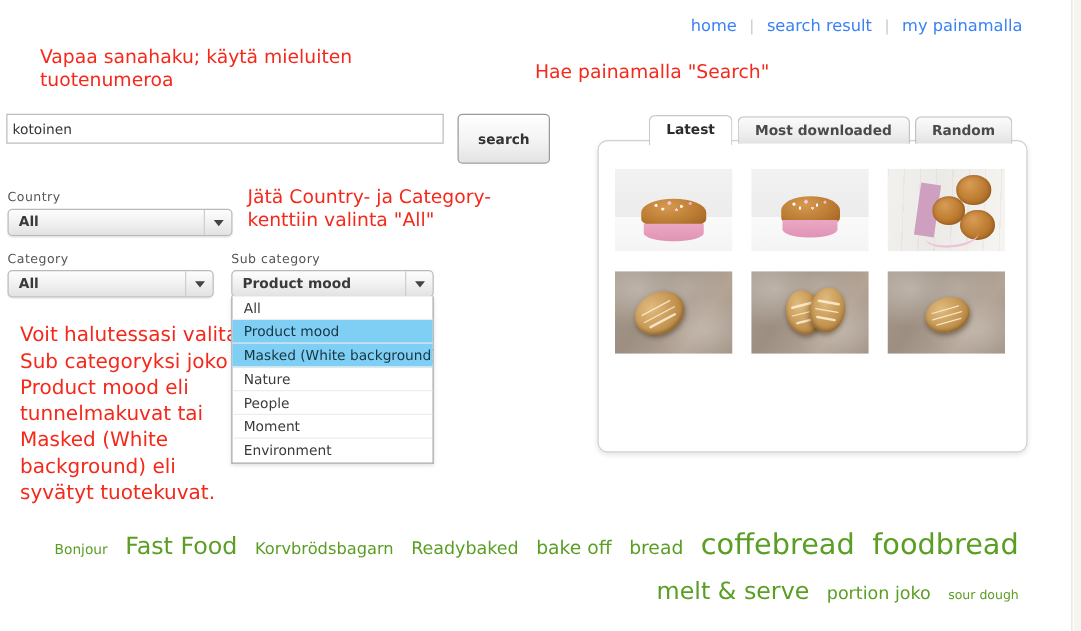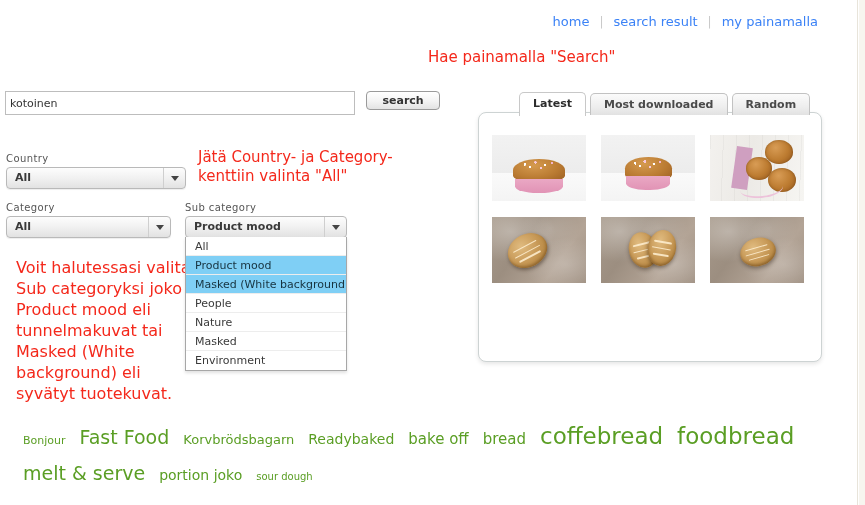--- a/index.html
+++ b/index.html
@@ -84,21 +84,21 @@
     color: #333;
     border: 1px solid #bdbdbd;
     background: #ffffff;
     box-sizing: content-box;
     vertical-align: top;
     outline: none;
   }
   #search-button {
     margin-left: 6px;
     width: 74px;
-    height: 19px;
+    height: 40px;
     font-family: "DejaVu Sans", sans-serif;
     font-size: 11px;
     font-weight: bold;
     color: #333;
     border: 1px solid #9a9a9a;
     border-radius: 4px;
     background: linear-gradient(to bottom, #ffffff 0%, #f3f3f3 55%, #e3e3e3 100%);
     cursor: pointer;
     vertical-align: top;
   }
@@ -335,23 +335,23 @@
   .lf-b1{ left: 30%; top: 22%; width: 30%; height: 54%; transform: rotate(-14deg); }
   .lf-b2{ left: 50%; top: 20%; width: 30%; height: 54%; transform: rotate(10deg); }
   .lf-c { left: 32%; top: 32%; width: 38%; height: 42%; transform: rotate(-16deg); }
   .loaf .s1 { left: 18%; top: 32%; width: 62%; }
   .loaf .s2 { left: 15%; top: 50%; width: 68%; }
   .loaf .s3 { left: 20%; top: 68%; width: 58%; }
 
   
   #tagcloud {
     position: absolute;
-    left: 16px; top: 424px;
+    left: 0; top: 424px;
     width: 822px;
-    text-align: left;
+    text-align: right;
     line-height: 1.05;
   }
   #tagcloud .tagrow { white-space: nowrap; }
   #tagcloud .tag {
     display: inline-block;
     color: #5a9e24;
     text-decoration: none;
     cursor: pointer;
     vertical-align: baseline;
     margin: 0 7px;
@@ -360,20 +360,22 @@
 </style>
 </head>
 <body>
 
 <div id="page">
 
   <div id="topnav">
     <a class="nav-link">home</a><span class="nav-sep">|</span><a class="nav-link">search result</a><span class="nav-sep">|</span><a class="nav-link">my painamalla</a>
   </div>
 
+  <div class="annot" id="annot-freetext">Vapaa sanahaku; käytä mieluiten
+tuotenumeroa</div>
   <div class="annot" id="annot-search">Hae painamalla "Search"</div>
   <div class="annot" id="annot-country">Jätä Country- ja Category-
 kenttiin valinta "All"</div>
   <div class="annot" id="annot-sub">Voit halutessasi valita
 Sub categoryksi joko
 Product mood eli
 tunnelmakuvat tai
 Masked (White
 background) eli
 syvätyt tuotekuvat.</div>
@@ -410,23 +412,23 @@
       <span class="sel-arrowbox">
           <span class="sel-arrow"></span>
         </span>
     </div>
   </div>
 
   <div id="subcat-list">
       <div class="opt">All</div>
       <div class="opt hl">Product mood</div>
       <div class="opt hl">Masked (White background)</div>
+      <div class="opt">Nature</div>
       <div class="opt">People</div>
-      <div class="opt">Nature</div>
-      <div class="opt">Masked</div>
+      <div class="opt">Moment</div>
       <div class="opt">Environment</div>
     </div>
 
   <div id="tabs"><div class="tab active">Latest</div><div class="tab">Most downloaded</div><div class="tab">Random</div></div>
 
   <div id="panel">
     <div class="thumb-grid">
       <div class="thumb">
         <div class="ph ph-muffin">
             <div class="top"></div>

